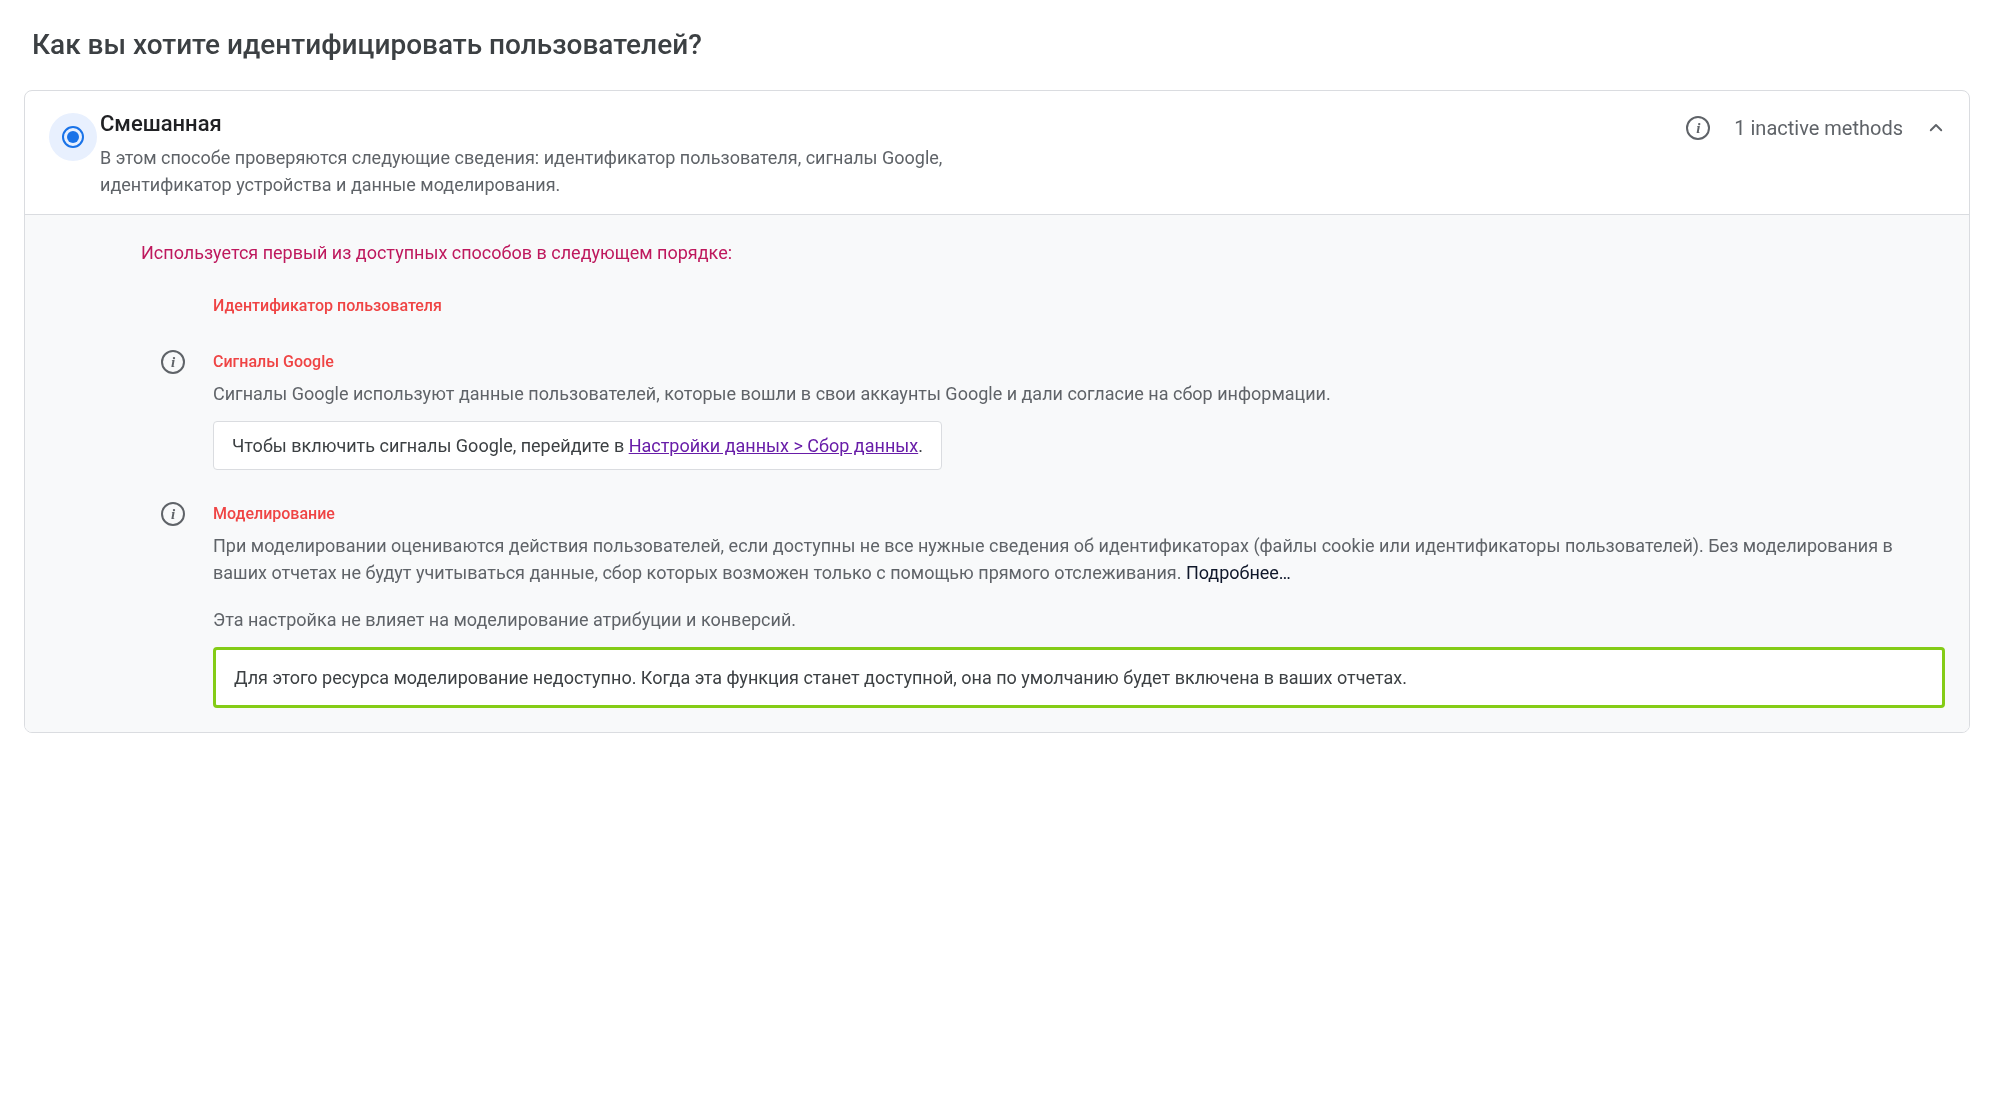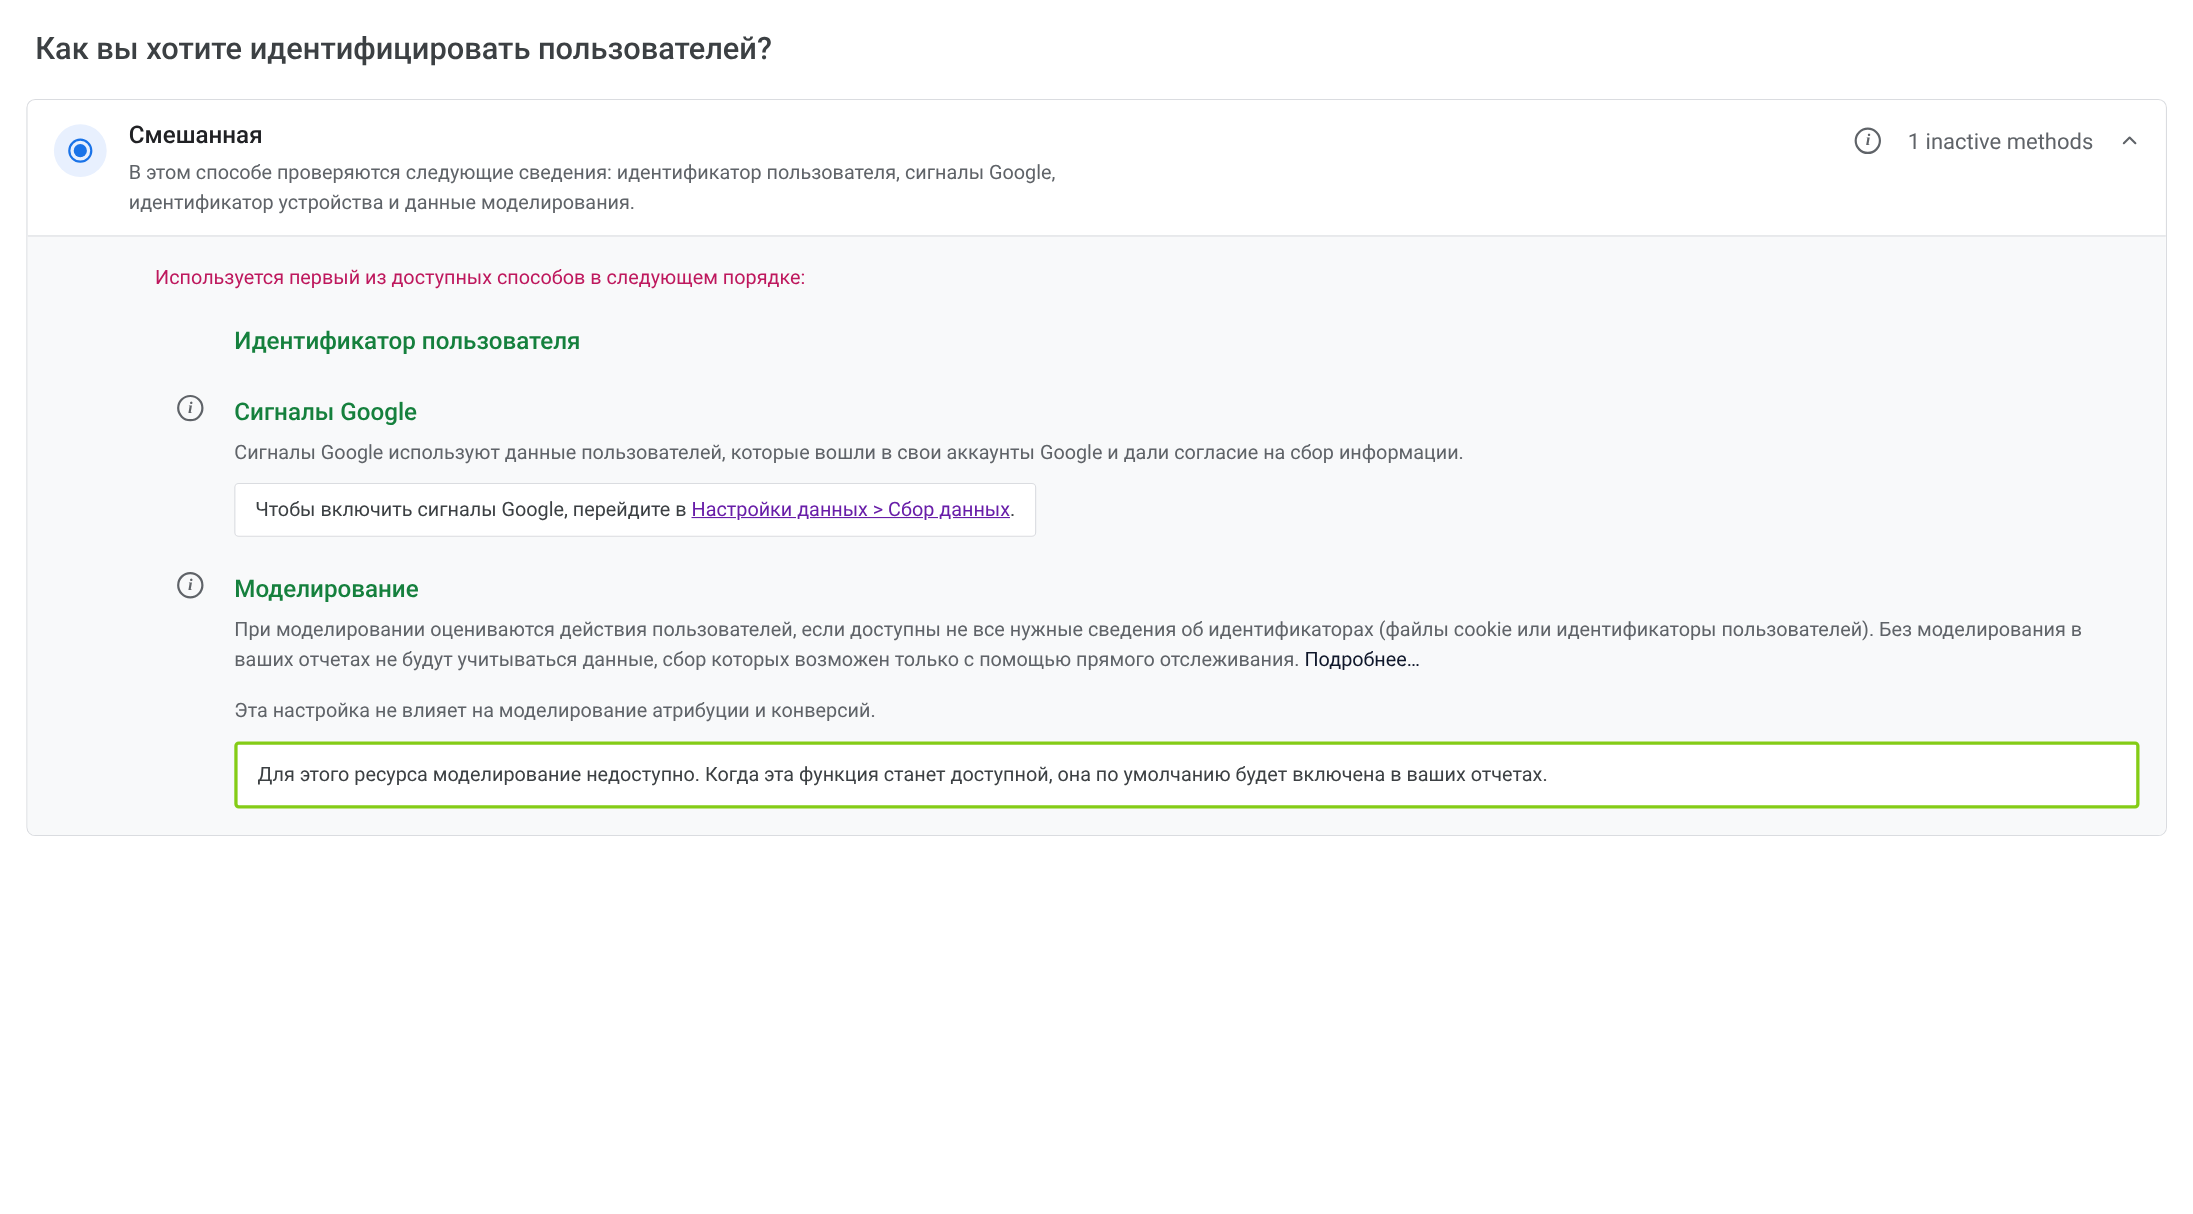--- a/index.html
+++ b/index.html
@@ -20,21 +20,21 @@
     }
     .card {
       border: 1px solid #dadce0;
       border-radius: 8px;
       overflow: hidden;
     }
     .card-header {
       display: flex;
       align-items: flex-start;
       padding: 16px 24px;
-      gap: 20px;
+      gap: 3px;
       cursor: pointer;
     }
     .radio-wrap {
       flex-shrink: 0;
       width: 48px;
       height: 48px;
       border-radius: 50%;
       background: #e8f0fe;
       display: flex;
       align-items: center;
@@ -117,23 +117,23 @@
       margin-bottom: 32px;
       position: relative;
       padding-left: 60px;
     }
     .method-block .info-icon.side {
       position: absolute;
       left: 8px;
       top: 0;
     }
     .method-title {
-      font-size: 22px;
+      font-size: 16px;
       font-weight: 500;
-      color: #15803d;
+      color: #ef4444;
       margin-bottom: 6px;
     }
     .method-desc {
       font-size: 18px;
       color: #5f6368;
     }
     .callout {
       display: inline-block;
       border: 1px solid #dadce0;
       border-radius: 4px;

